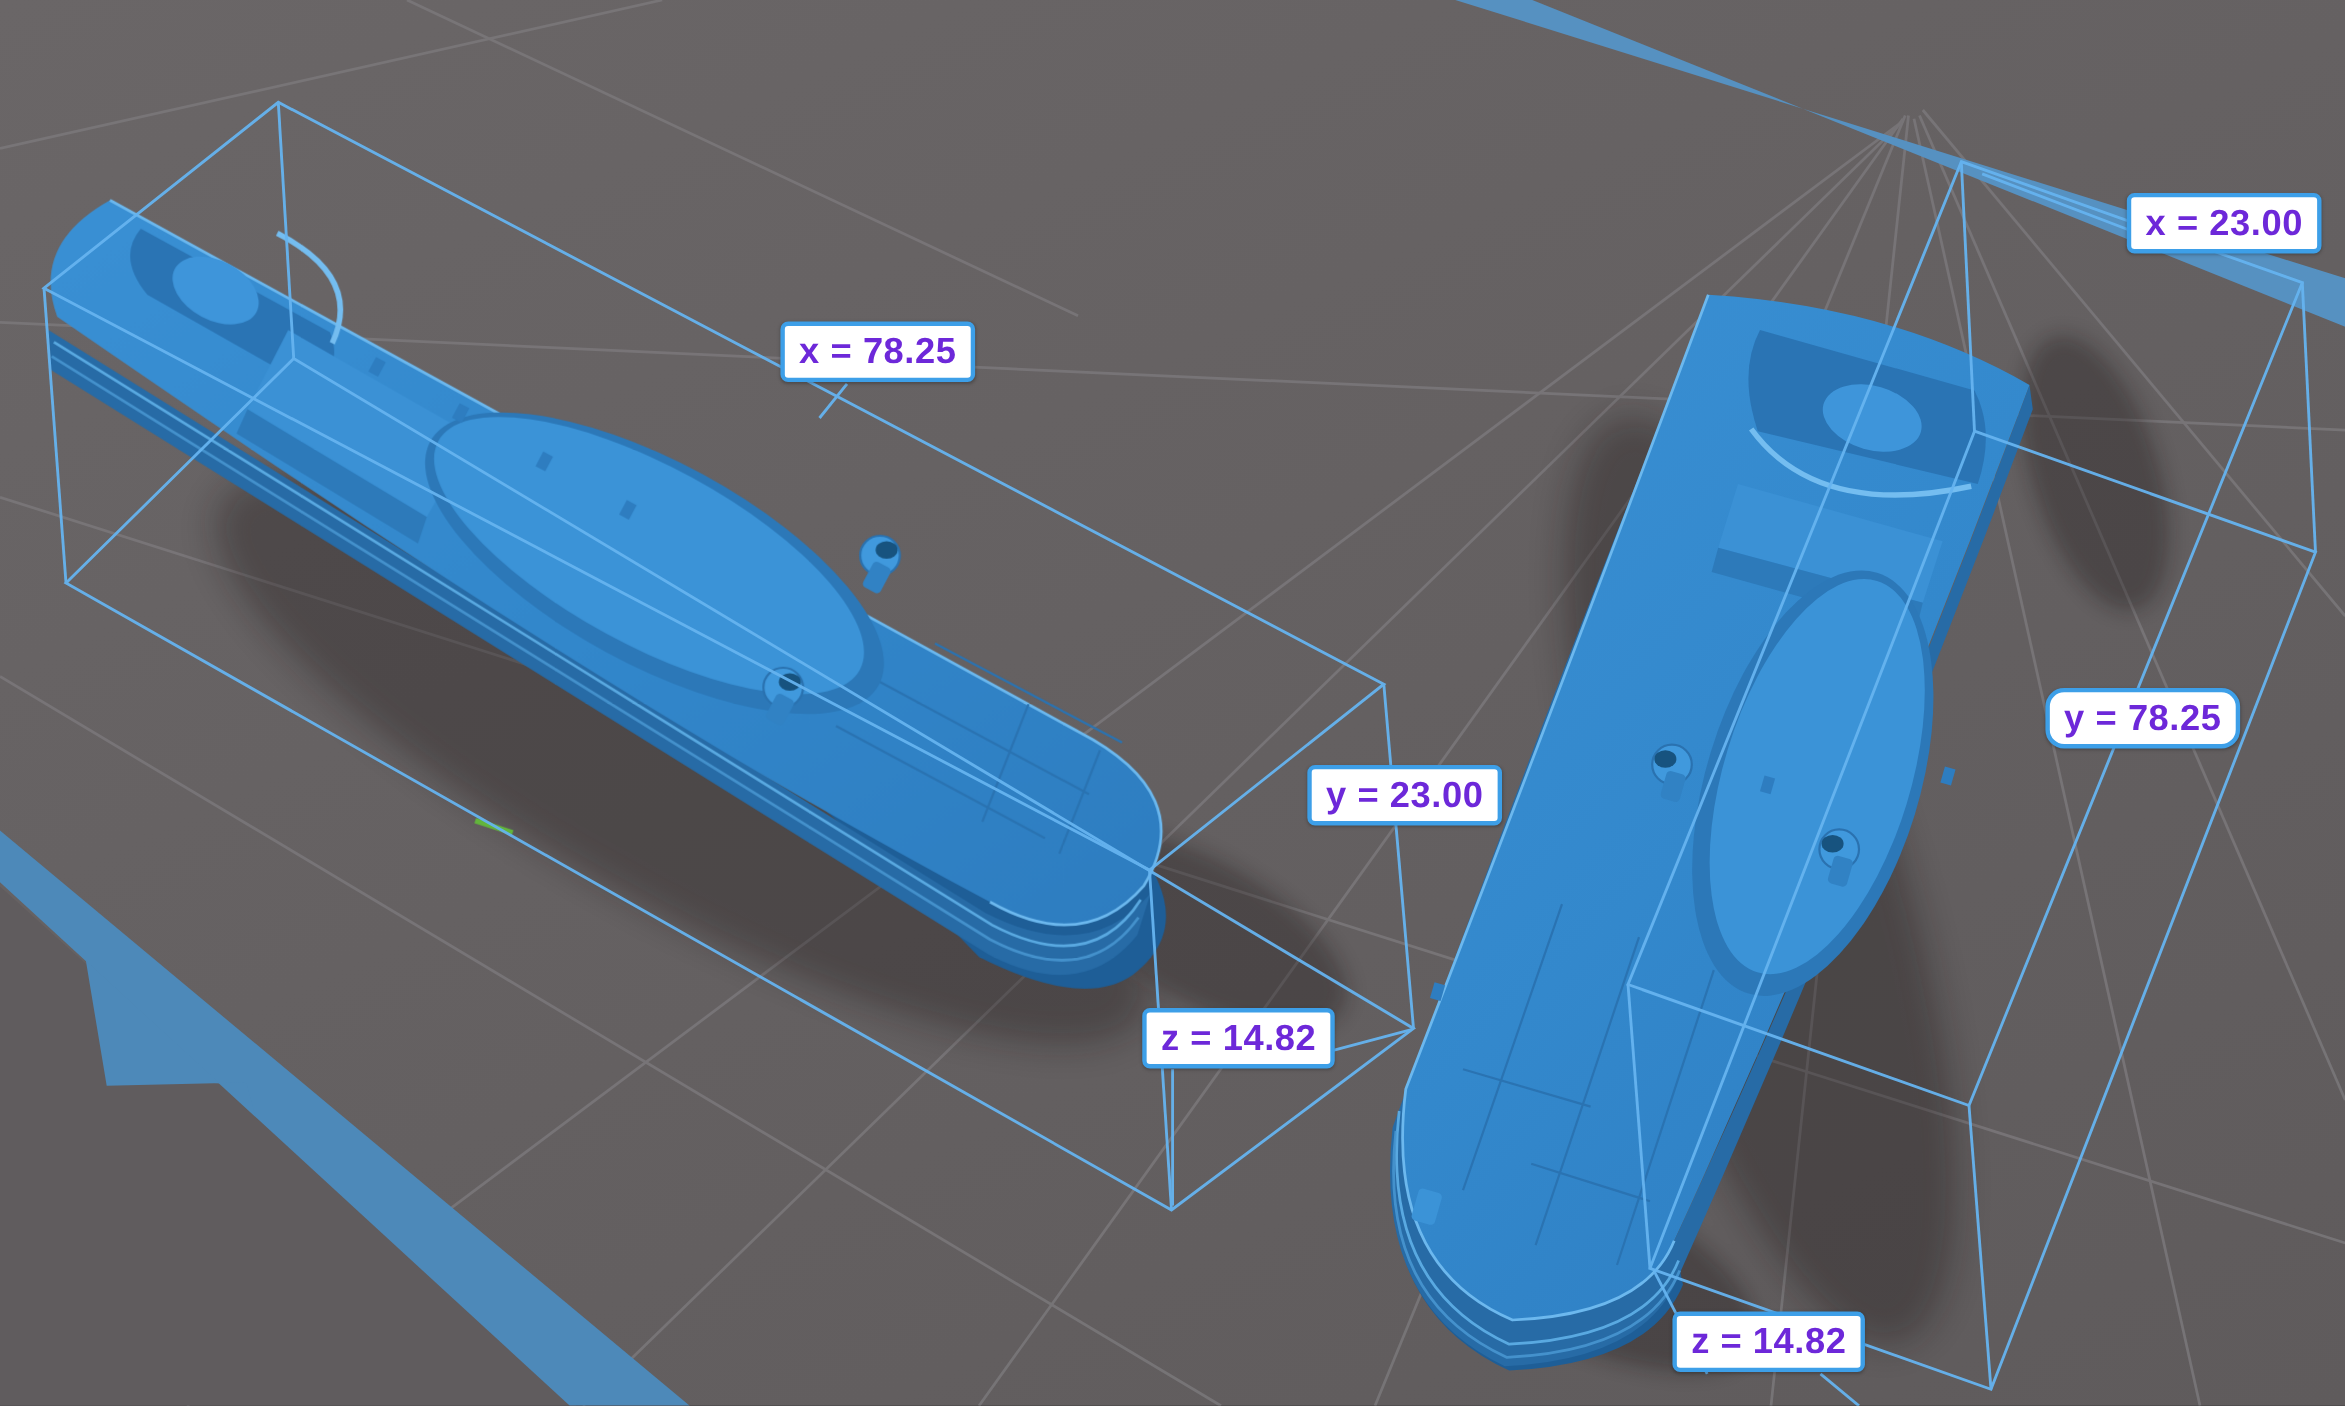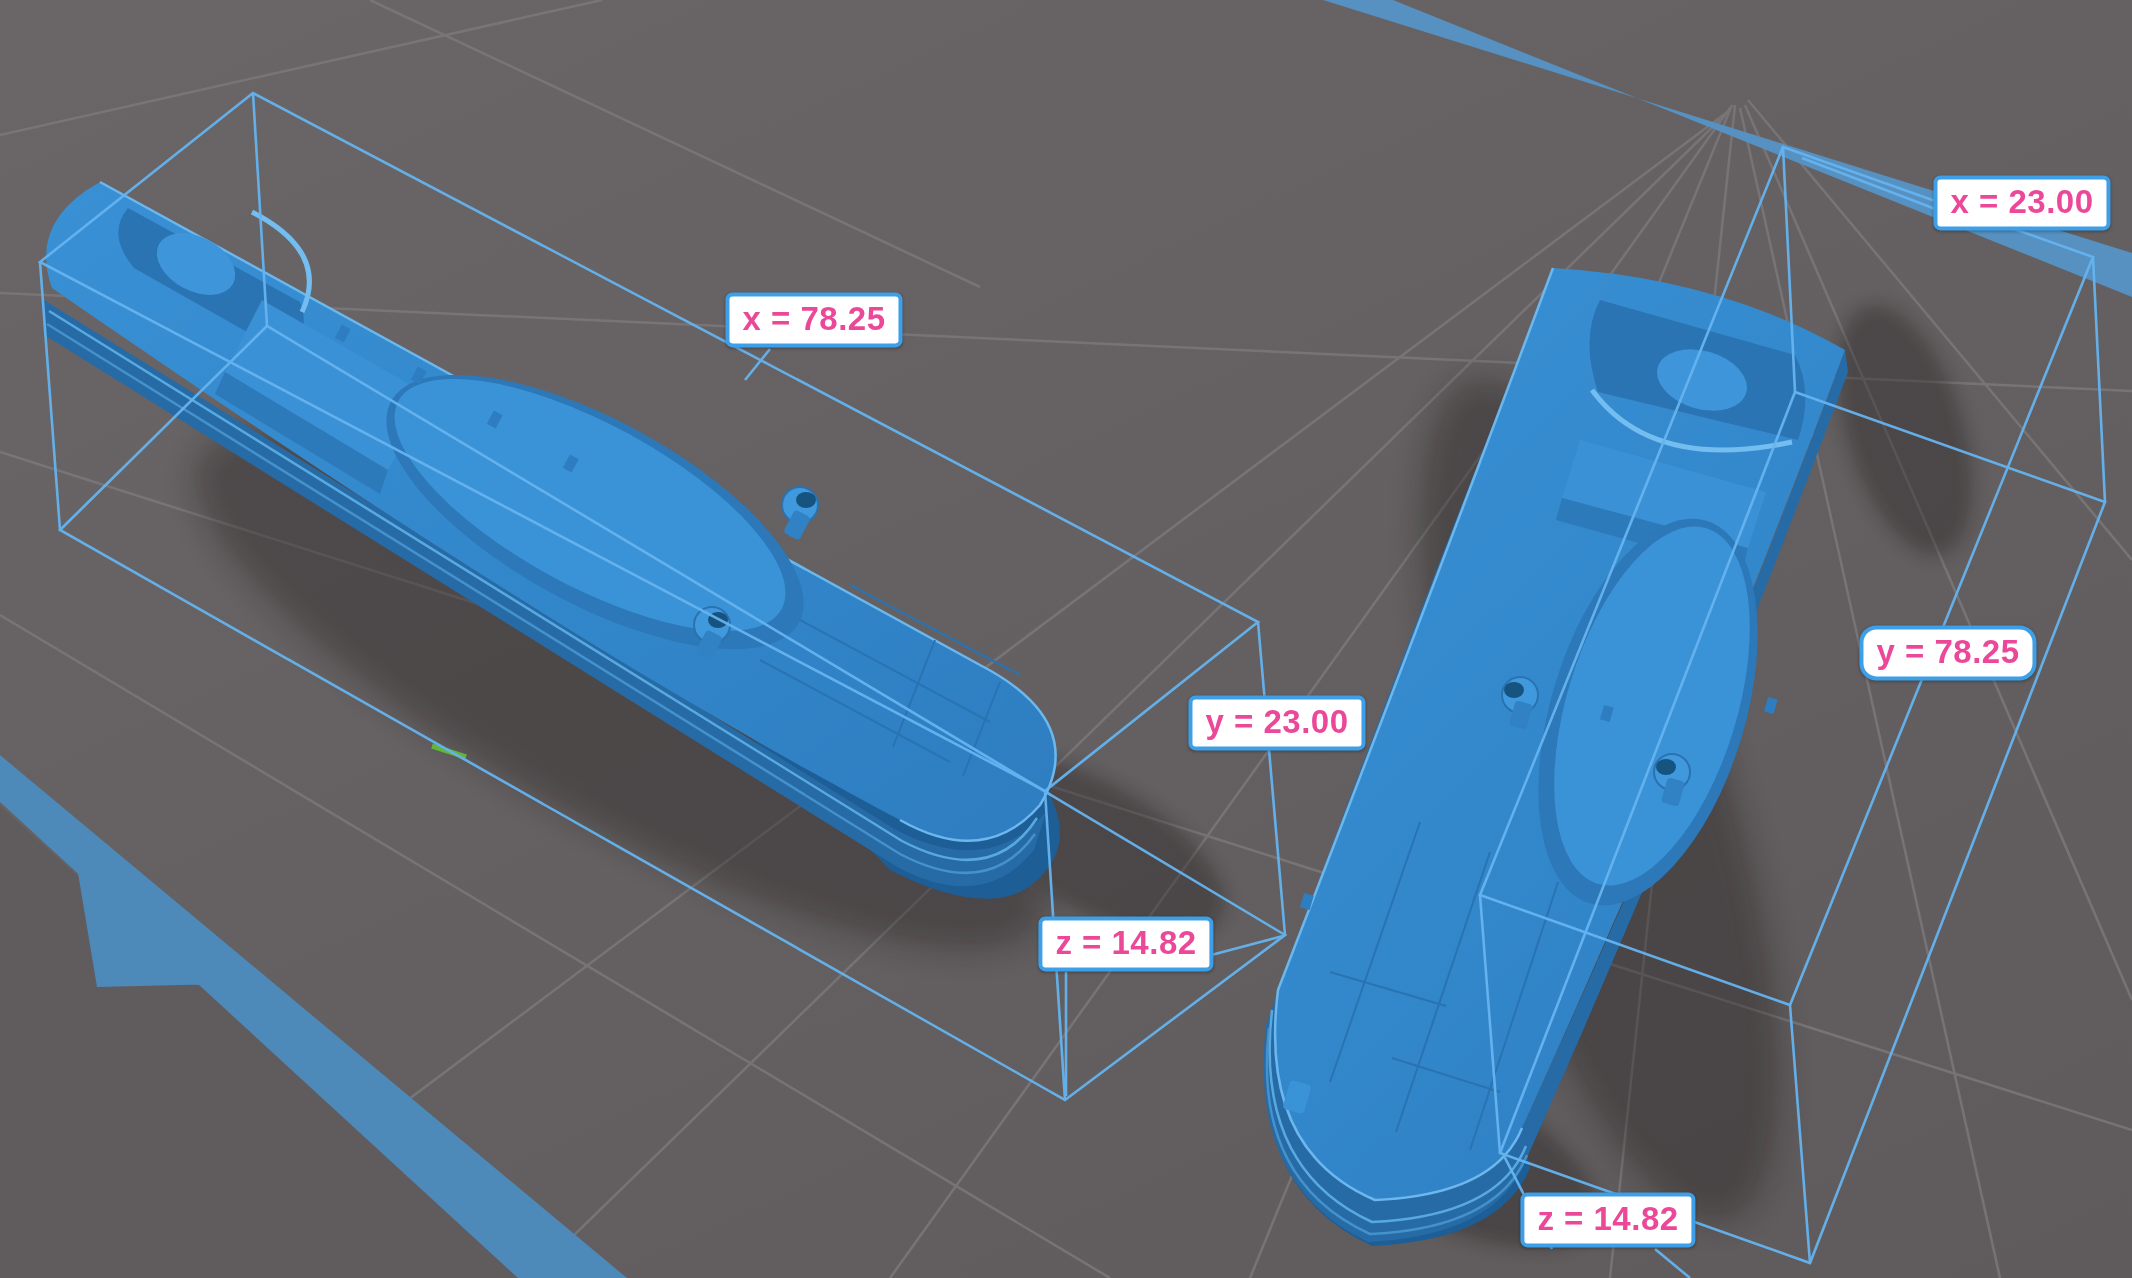--- a/index.html
+++ b/index.html
@@ -10,21 +10,21 @@
     background:linear-gradient(155deg,#6a6667 0%,#656162 45%,#5f5b5c 100%);
     font-family:"Liberation Sans", sans-serif;
   }
   .scene-svg{position:absolute;left:0;top:0;width:2132px;height:1278px;display:block;}
   .dim-label{
     position:absolute;
     transform:translate(-50%,-50%);
     background:#ffffff;
     border:4px solid #3d9fe8;
     border-radius:7px;
-    color:#ec4899;
+    color:#6d28d9;
     font-family:"Liberation Sans", sans-serif;
     font-size:33px;
     font-weight:700;
     letter-spacing:0.5px;
     line-height:1.25;
     padding:2px 13px 4px 13px;
     white-space:nowrap;
     box-shadow:0 1px 3px rgba(0,0,0,0.25);
   }
 </style>
@@ -213,20 +213,20 @@
       <line x1="1790" y1="1005" x2="1810" y2="1263"></line>
 
       <path d="M1795,392 L2105,502 L1810,1263 L1500,1153 Z"></path>
 
       <line x1="1938" y1="210" x2="1802" y2="158"></line>
       <line x1="1552" y1="1249" x2="1504" y2="1156"></line>
       <line x1="1655" y1="1249" x2="1690" y2="1278"></line>
     </g>
   </svg>
 
-  <div class="dim-label" style="left:798px;top:320px;margin-left:16px;">x = 78.25</div>
+  <div class="dim-label" style="left:798px;top:320px;">x = 78.25</div>
   <div class="dim-label" style="left:1250px;top:723px;margin-left:27px;">y = 23.00</div>
   <div class="dim-label" style="left:1126px;top:944px;">z = 14.82</div>
 
   <div class="dim-label" style="left:2022px;top:203px;">x = 23.00</div>
   <div class="dim-label" style="left:1948px;top:653px;border-radius:17px;">y = 78.25</div>
   <div class="dim-label" style="left:1608px;top:1220px;">z = 14.82</div>
 </div>
 
 </body></html>

